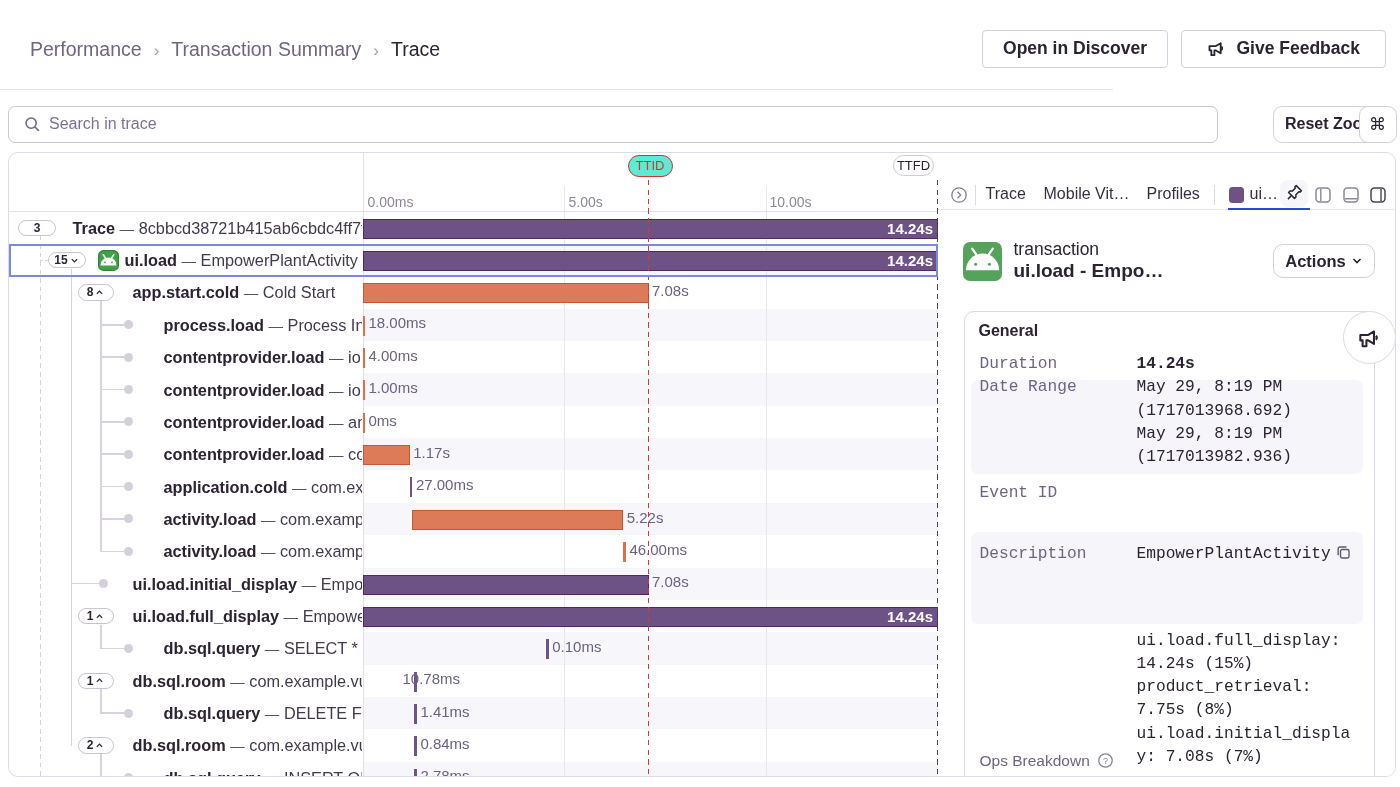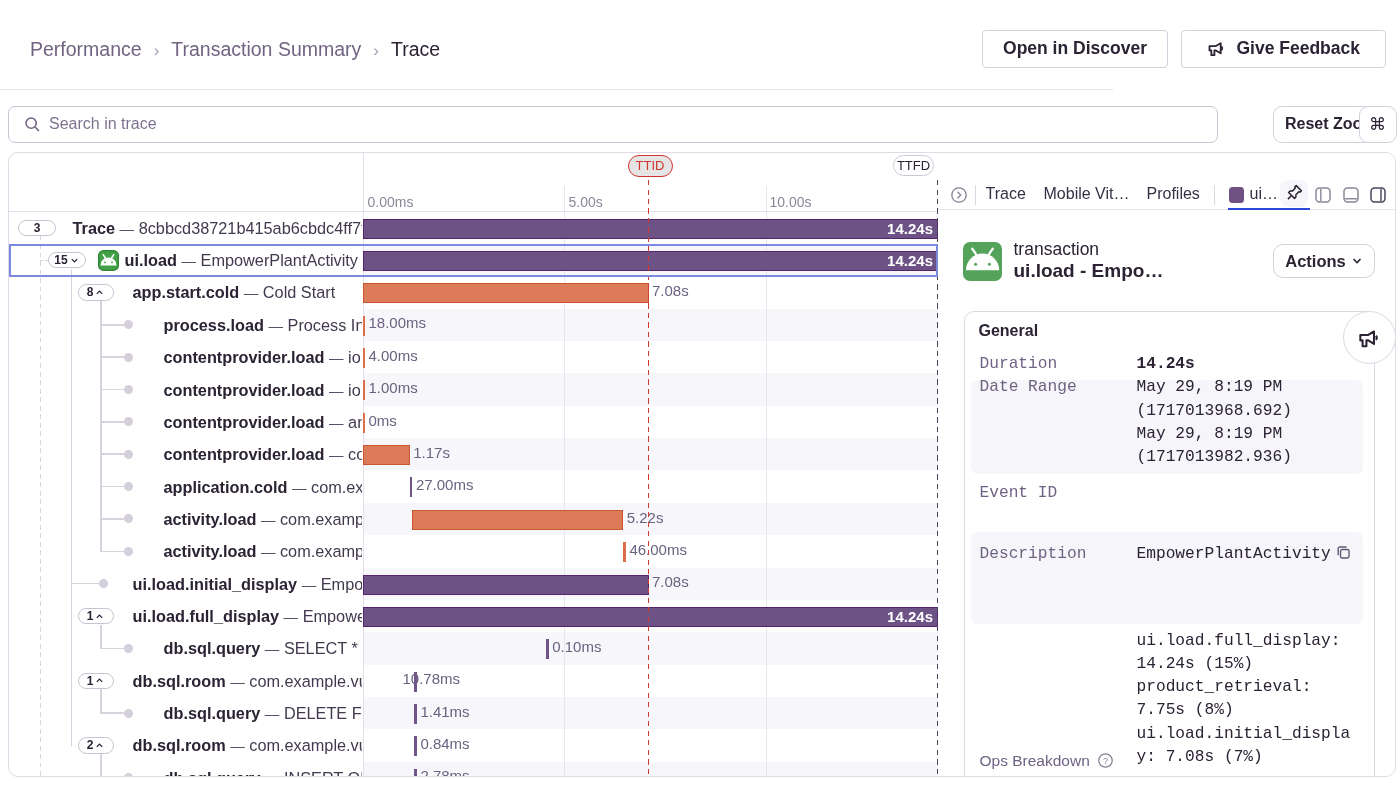--- a/index.html
+++ b/index.html
@@ -14,21 +14,21 @@
 .rz { position:absolute; left:1230px; top:106px; width:115.5px; height:36.5px; border:1.5px solid #d5cfdc; border-radius:9px; background:#fff; font-weight:700; font-size:16px; color:#2b2233; display:flex; align-items:center; justify-content:center;margin-left:43px; }
 .cmd { position:absolute; left:1358.5px; top:106px; width:38px; height:36.5px; border:1.5px solid #d5cfdc; border-radius:9px; background:#fff; font-size:17px; color:#2b2233; display:flex; align-items:center; justify-content:center; }
 
 
 .panel { position:absolute; left:7.5px; top:151.5px; width:1388.5px; height:625.0px; border:1.5px solid #dfdae5; border-radius:10px; background:#fff; overflow:hidden; }
 .stripe { position:absolute; left:354.0px; width:575.5px; height:32.36px; background:#f7f6fa; }
 .grid { position:absolute; top:33px; bottom:0; width:1px; background:#e9e5ee; }
 .hb { position:absolute; left:0; top:58.0px; width:929.5px; height:1px; background:#e4e0ea; }
 .treediv { position:absolute; left:354.0px; top:0; bottom:0; width:1px; background:#e4e0ea; }
 .axis { position:absolute; top:41px; font-size:14px; color:#8d8698; }
-.ttid { position:absolute; left:619px; top:2.5px; width:45px; height:21.5px; border:1.6px solid #d0362e; border-radius:11px; color:#d0362e; font-size:13px; display:flex; align-items:center; justify-content:center; background:#e5e5e5; z-index:6; }
+.ttid { position:absolute; left:619px; top:2.5px; width:45px; height:21.5px; border:1.6px solid #d0362e; border-radius:11px; color:#d0362e; font-size:13px; display:flex; align-items:center; justify-content:center; background:#5eead4; z-index:6; }
 .ttfd { position:absolute; left:884.5px; top:2px; width:41px; height:21.5px; border:1.5px solid #cfc9d6; border-radius:11px; color:#2b2233; font-size:13px; display:flex; align-items:center; justify-content:center; background:#fff; z-index:6; }
 .bar { position:absolute; height:20px; }
 .purple { background:#6d5286; box-shadow:inset 0 0 0 1px #55246d; }
 .orange { background:#dd7b59; box-shadow:inset 0 0 0 1px #c9562f; }
 .tickb { box-shadow:none; }
 .purple.tickb { background:#6f5488; }
 .orange.tickb { background:#db6f4a; }
 .inlbl { position:absolute; right:4.5px; top:1.5px; color:#fff; font-weight:700; font-size:15px; }
 .dur { position:absolute; font-size:15px; color:#6b6280; white-space:nowrap; }
 .vdash { position:absolute; top:27px; bottom:0; width:1.7px; z-index:5; }

